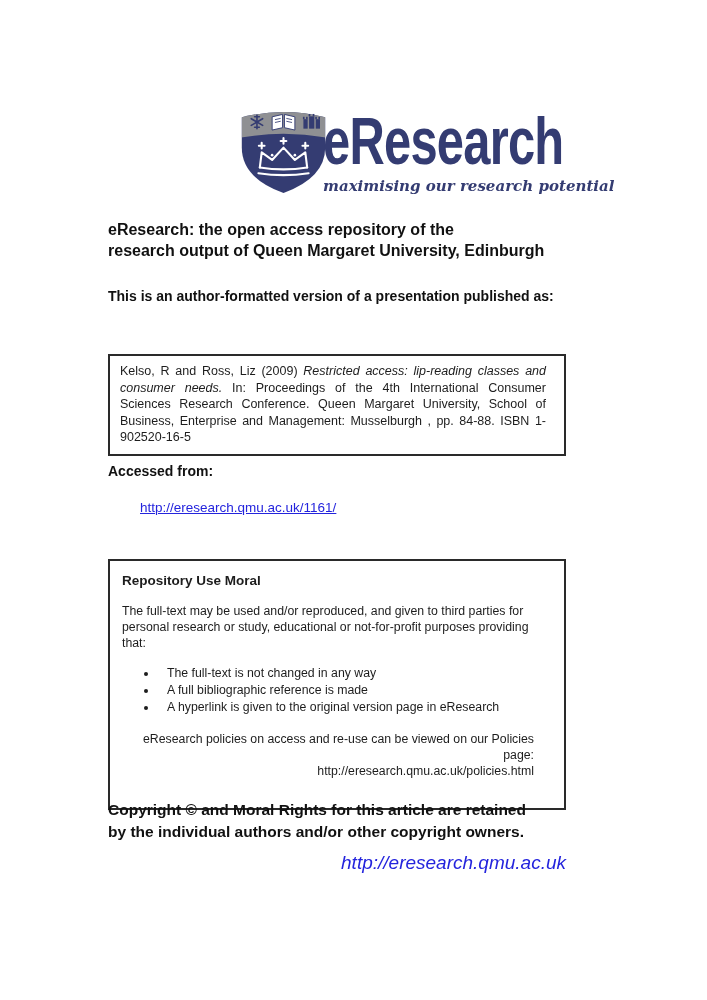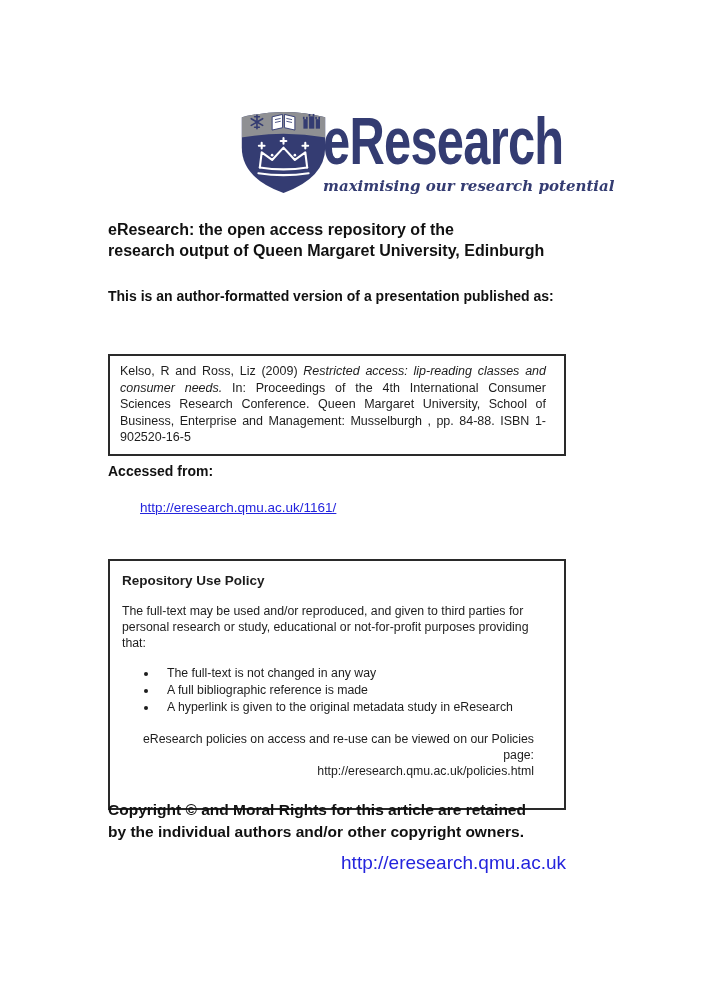--- a/index.html
+++ b/index.html
@@ -57,21 +57,21 @@
     font-size:12.3px;line-height:16px;color:#1d1d1d;
   }
   #policy-title{font-size:13.5px;font-weight:bold;margin:0 0 14px 0;}
   #policy-intro{margin:0 0 14px 0;}
   #policy-list{margin:0 0 14px 0;padding:0 0 0 36px;list-style:disc outside;}
   #policy-list li{padding-left:9px;margin:1px 0;}
   #policy-outro{margin:16px;text-align:right;}
 
   
   #copyright{left:108px;top:799px;font-size:15.5px;font-weight:bold;line-height:21.5px;}
-  #site-url{left:108px;top:852px;width:458px;text-align:right;font-size:19px;}
+  #site-url{left:108px;top:852px;width:458px;text-align:right;font-size:19px;font-style:italic;}
   #site-url a{color:var(--blue);text-decoration:none;}
 </style>
 </head>
 <body>
 
 <div id="logo" class="abs">
   <svg id="shield" viewBox="0 0 100 96" aria-hidden="true">
     <defs>
       <clipPath id="shieldClip">
         <path d="M6,14 Q50,3 94,14 L94,46 Q94,78 50,94 Q6,78 6,46 Z"></path>
@@ -139,26 +139,26 @@
 <div id="citation-box" class="abs">
   <span><span>Kelso, R and Ross, Liz (2009) </span><em>Restricted access: lip-reading classes and consumer needs.</em><span> In: Proceedings of the 4th International Consumer Sciences Research Conference. Queen Margaret University, School of Business, Enterprise and Management: Musselburgh , pp. 84-88. ISBN 1-902520-16-5</span></span>
 </div>
 
 <div id="access-label" class="abs">Accessed from:</div>
 <div id="access-link" class="abs">
   <a href="#" class="link">http://eresearch.qmu.ac.uk/1161/</a>
 </div>
 
 <div id="policy-box" class="abs">
-  <div id="policy-title">Repository Use Policy</div>
+  <div id="policy-title">Repository Use Moral</div>
   <p id="policy-intro">The full-text may be used and/or reproduced, and given to third parties for personal research or study, educational or not-for-profit purposes providing that:</p>
   <ul id="policy-list">
     <li>The full-text is not changed in any way</li>
     <li>A full bibliographic reference is made</li>
-    <li>A hyperlink is given to the original metadata study in eResearch</li>
+    <li>A hyperlink is given to the original version page in eResearch</li>
   </ul>
   <p id="policy-outro">
     <span>eResearch policies on access and re-use can be viewed on our Policies page:</span><br>
     <span>http://eresearch.qmu.ac.uk/policies.html</span>
   </p>
 </div>
 
 <div id="copyright" class="abs">
   <div>Copyright © and Moral Rights for this article are retained</div>
   <div>by the individual authors and/or other copyright owners.</div>

